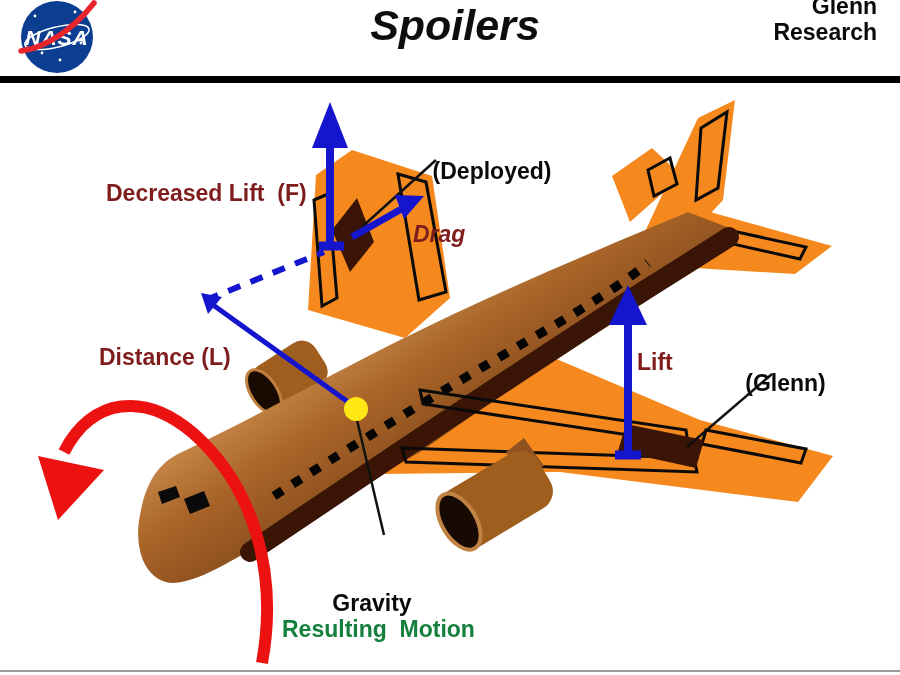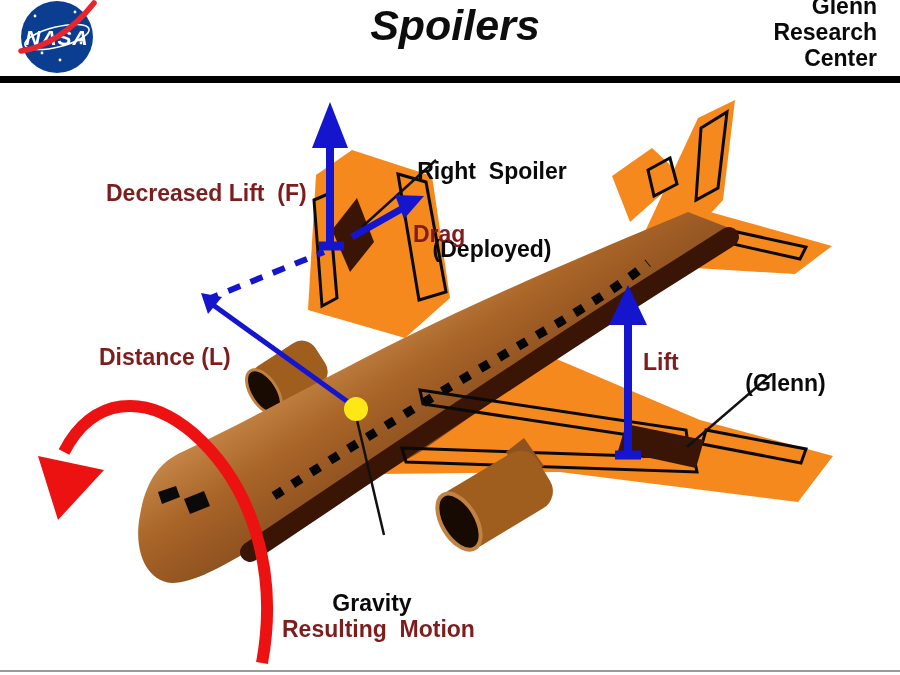--- a/index.html
+++ b/index.html
@@ -6,21 +6,21 @@
   body{
     width:900px;height:675px;position:relative;background:#ffffff;overflow:hidden;
     font-family:"Liberation Sans", sans-serif;
   }
   #stage{position:absolute;left:0;top:0;width:900px;height:675px;}
   .lbl{
     position:absolute;font-weight:bold;font-size:23px;line-height:26px;
     white-space:pre;color:#0a0a0a;z-index:30;
   }
   .lbl.blue{color:#7f1d1d;}
-  .lbl.red{color:#7f1d1d;}
+  .lbl.red{color:#15803d;}
   .lbl.center{text-align:center;}
   #page-title{
     position:absolute;left:0;top:1px;width:910px;text-align:center;
     font-size:43px;font-weight:bold;font-style:italic;color:#0d0d0d;z-index:30;
   }
   #org-block{
     position:absolute;right:23px;top:-7px;text-align:right;
     font-size:23px;font-weight:bold;line-height:26px;color:#0a0a0a;z-index:30;
   }
   #header-rule{position:absolute;left:0;top:76px;width:900px;height:7px;background:#000;z-index:5;}
@@ -28,21 +28,20 @@
   #nasa-logo{position:absolute;left:14px;top:0px;width:92px;height:78px;z-index:6;}
 </style>
 </head>
 <body>
 
 <div id="page-title">Spoilers</div>
 
 <div id="org-block">
   <div>Glenn</div>
   <div>Research</div>
-  <div>Center</div>
 </div>
 
 <div id="header-rule"></div>
 <div id="footer-rule"></div>
 
 <svg id="nasa-logo" viewBox="0 0 92 78">
   <circle cx="43" cy="37" r="36" fill="#0b3d91"></circle>
   <ellipse cx="43" cy="37" rx="33" ry="10" transform="rotate(-14 43 37)" fill="none" stroke="#ffffff" stroke-width="1.6"></ellipse>
   <g fill="#ffffff">
     <circle cx="21" cy="16" r="1.4"></circle>
@@ -133,33 +132,32 @@
     <line x1="615" y1="455" x2="641" y2="455" stroke-width="9" stroke="#1515ce"></line>
   </g>
 
   <circle cx="356" cy="409" r="12" fill="#ffe715"></circle>
 
   <path d="M 262 663 C 279 570 252 485 193 433 C 145 392 92 397 64 452" fill="none" stroke-width="12" stroke="#ec1212"></path>
   <polygon points="58,520 38,456 104,470" fill="#ec1212"></polygon>
 </svg>
 
 <div class="lbl center" style="left:407px;top:106px;width:170px;">
-  <div>Right  Spoiler</div>
   <div>(Deployed)</div>
 </div>
 
 <div class="lbl blue" style="left:106px;top:180px;">Decreased Lift  (F)</div>
 
-<div class="lbl blue" style="left:413px;top:221px;">Drag</div>
+<div class="lbl blue" style="left:413px;top:221px;font-style:italic;">Drag</div>
 
 <div class="lbl blue" style="left:99px;top:344px;">Distance (L)</div>
 
 <div class="lbl center" style="left:708px;top:318px;width:155px;">
   <div>(Glenn)</div>
 </div>
 
-<div class="lbl blue" style="left:637px;top:349px;margin-left:6px;">Lift</div>
+<div class="lbl blue" style="left:637px;top:349px;">Lift</div>
 
 <div class="lbl center" style="left:297px;top:538px;width:150px;">
   <div>Gravity</div>
 </div>
 
 <div class="lbl red" style="left:282px;top:616px;">Resulting  Motion</div>
 
 </body></html>

